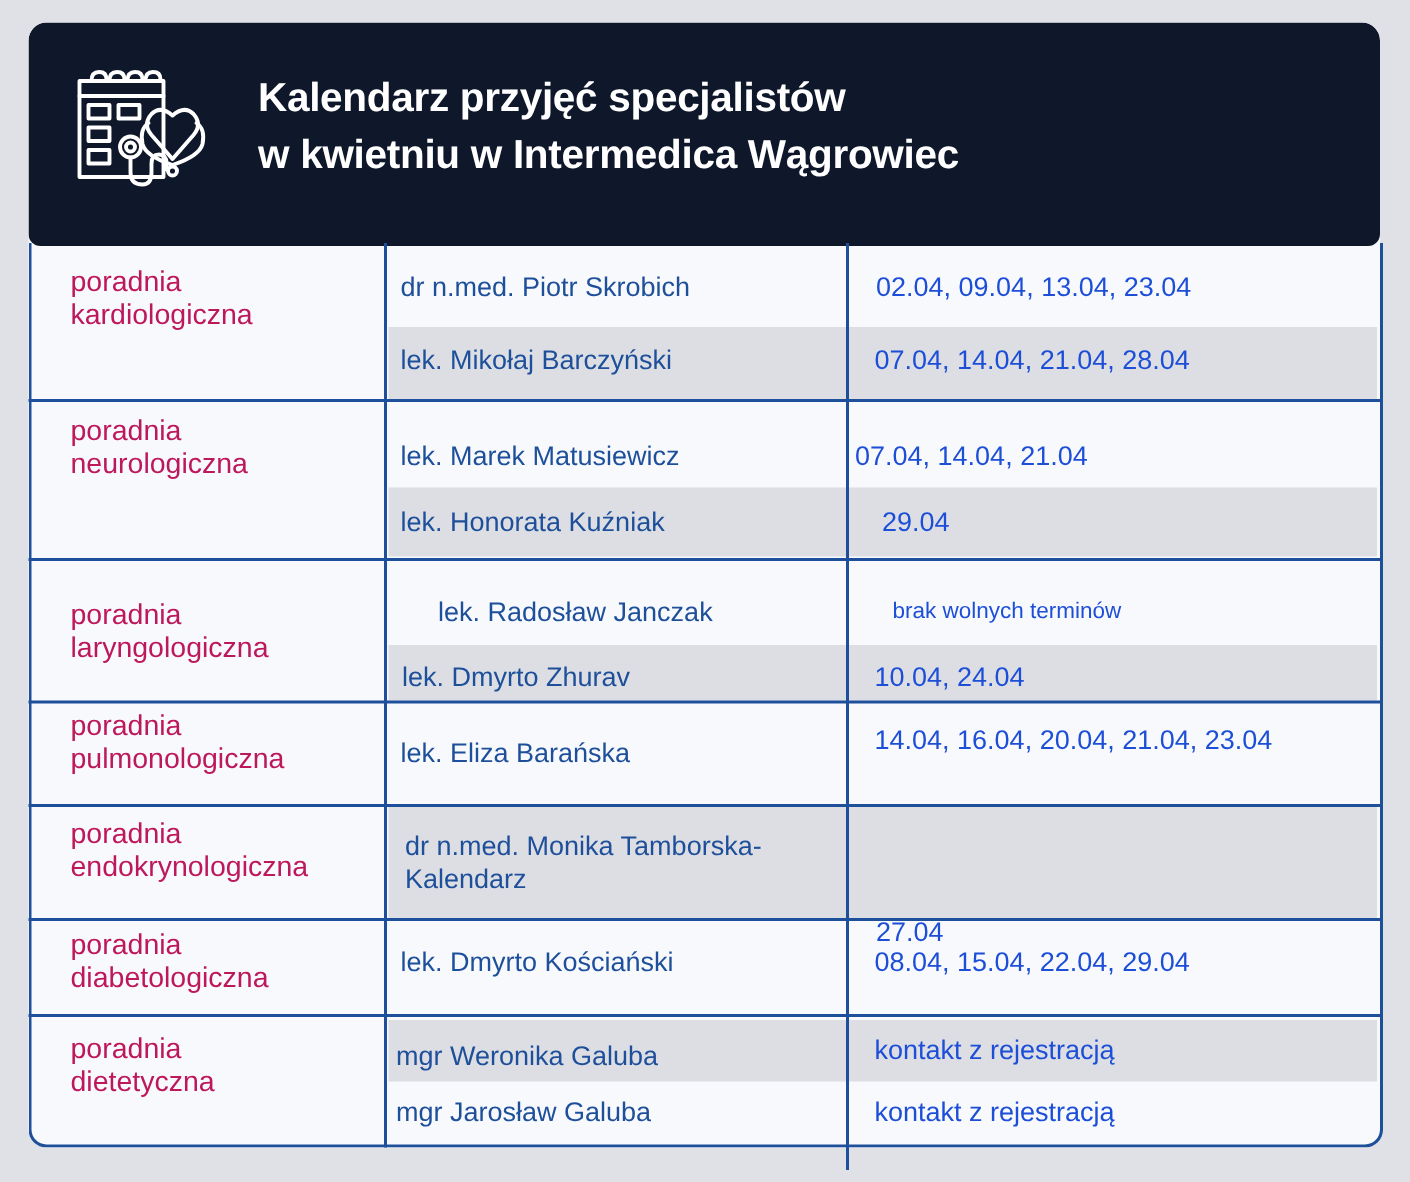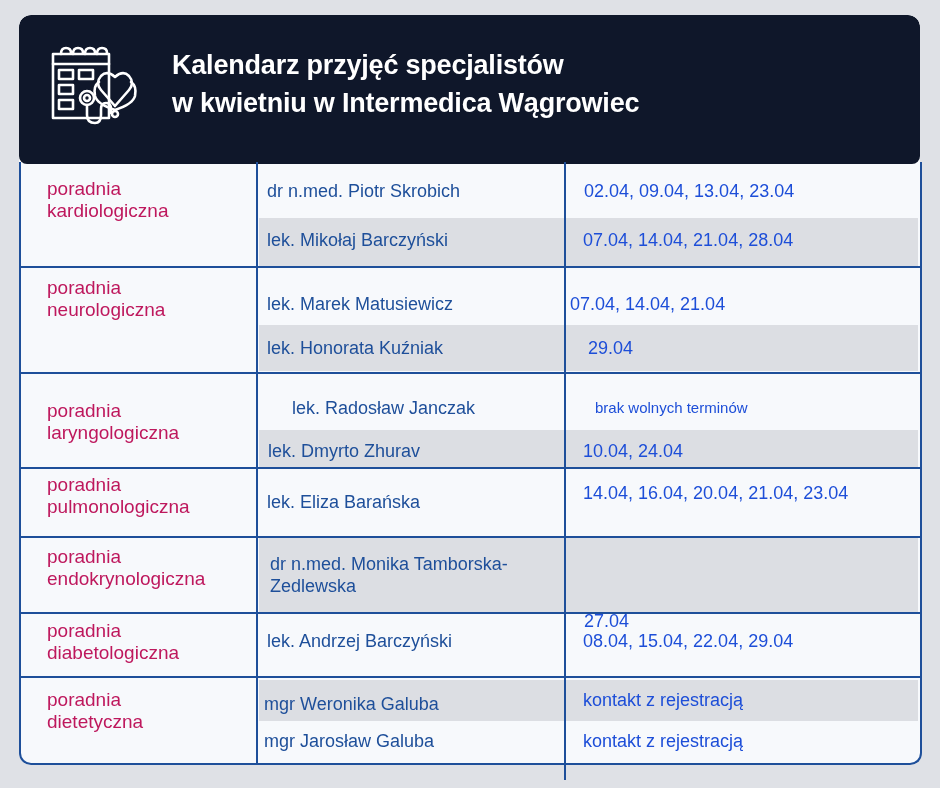--- a/index.html
+++ b/index.html
@@ -117,29 +117,29 @@
 <div class="dates" style="left:583px;top:482px;line-height:22px;">
   <div>14.04, 16.04, 20.04, 21.04, 23.04</div>
 </div>
 
 <div class="dept" style="top:546px;">
   <div>poradnia</div>
   <div>endokrynologiczna</div>
 </div>
 <div class="doc" style="left:270px;top:553px;">
   <div>dr n.med. Monika Tamborska-</div>
-  <div>Zedlewska</div>
+  <div>Kalendarz</div>
 </div>
 <div class="dates" style="left:584px;top:563px;margin-top:47px;">27.04</div>
 
 <div class="dept" style="top:620px;">
   <div>poradnia</div>
   <div>diabetologiczna</div>
 </div>
-<div class="doc" style="left:267px;top:630px;">lek. Andrzej Barczyński</div>
+<div class="doc" style="left:267px;top:630px;">lek. Dmyrto Kościański</div>
 <div class="dates" style="left:583px;top:630px;">08.04, 15.04, 22.04, 29.04</div>
 
 <div class="dept" style="top:689px;">
   <div>poradnia</div>
   <div>dietetyczna</div>
 </div>
 <div class="doc" style="left:264px;top:693px;">mgr Weronika Galuba</div>
 <div class="dates" style="left:583px;top:689px;">kontakt z rejestracją</div>
 <div class="doc" style="left:264px;top:730px;">mgr Jarosław Galuba</div>
 <div class="dates" style="left:583px;top:730px;">kontakt z rejestracją</div>

